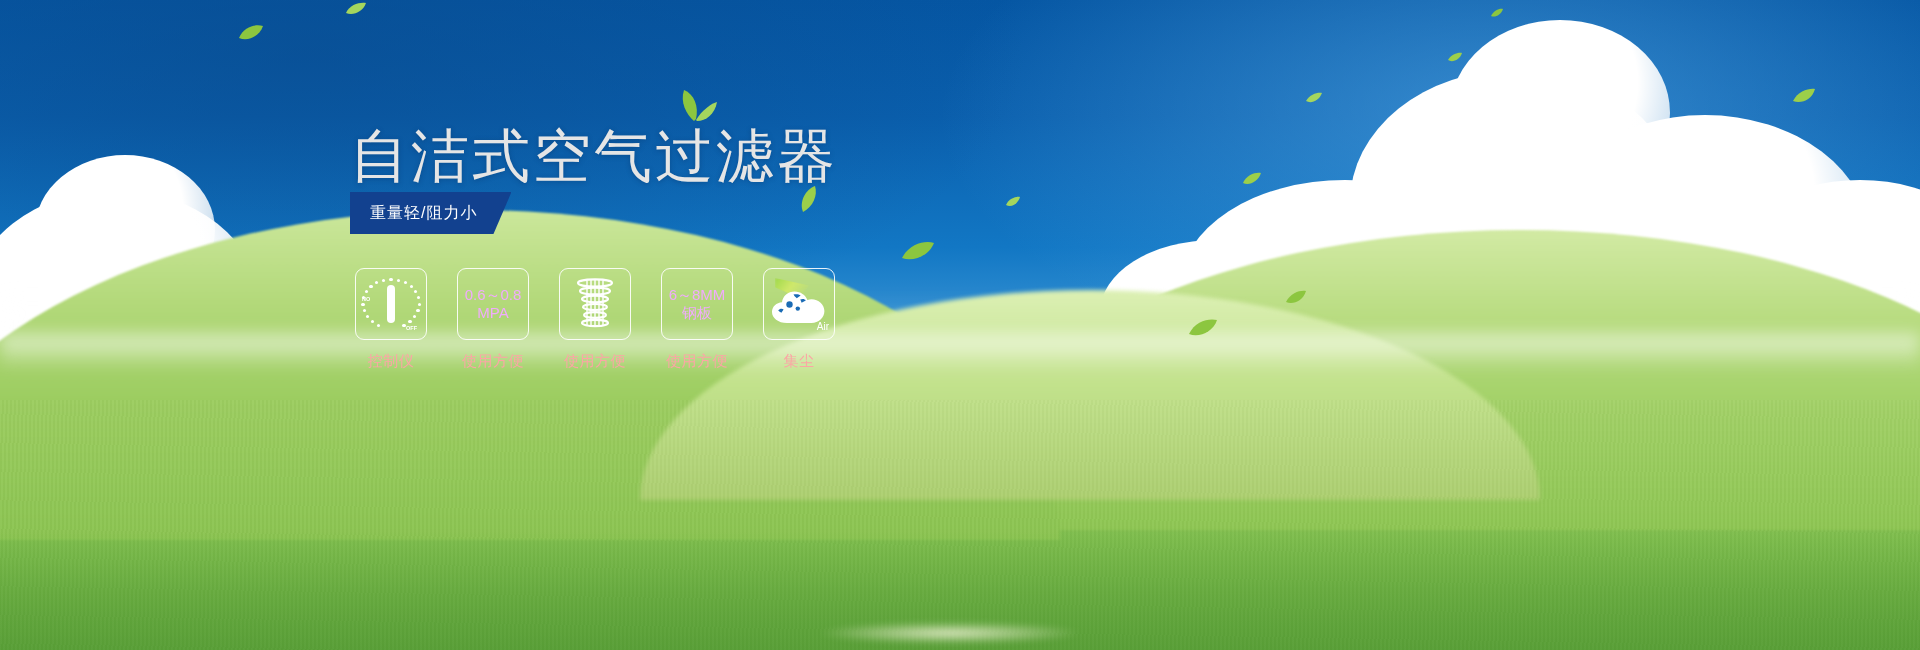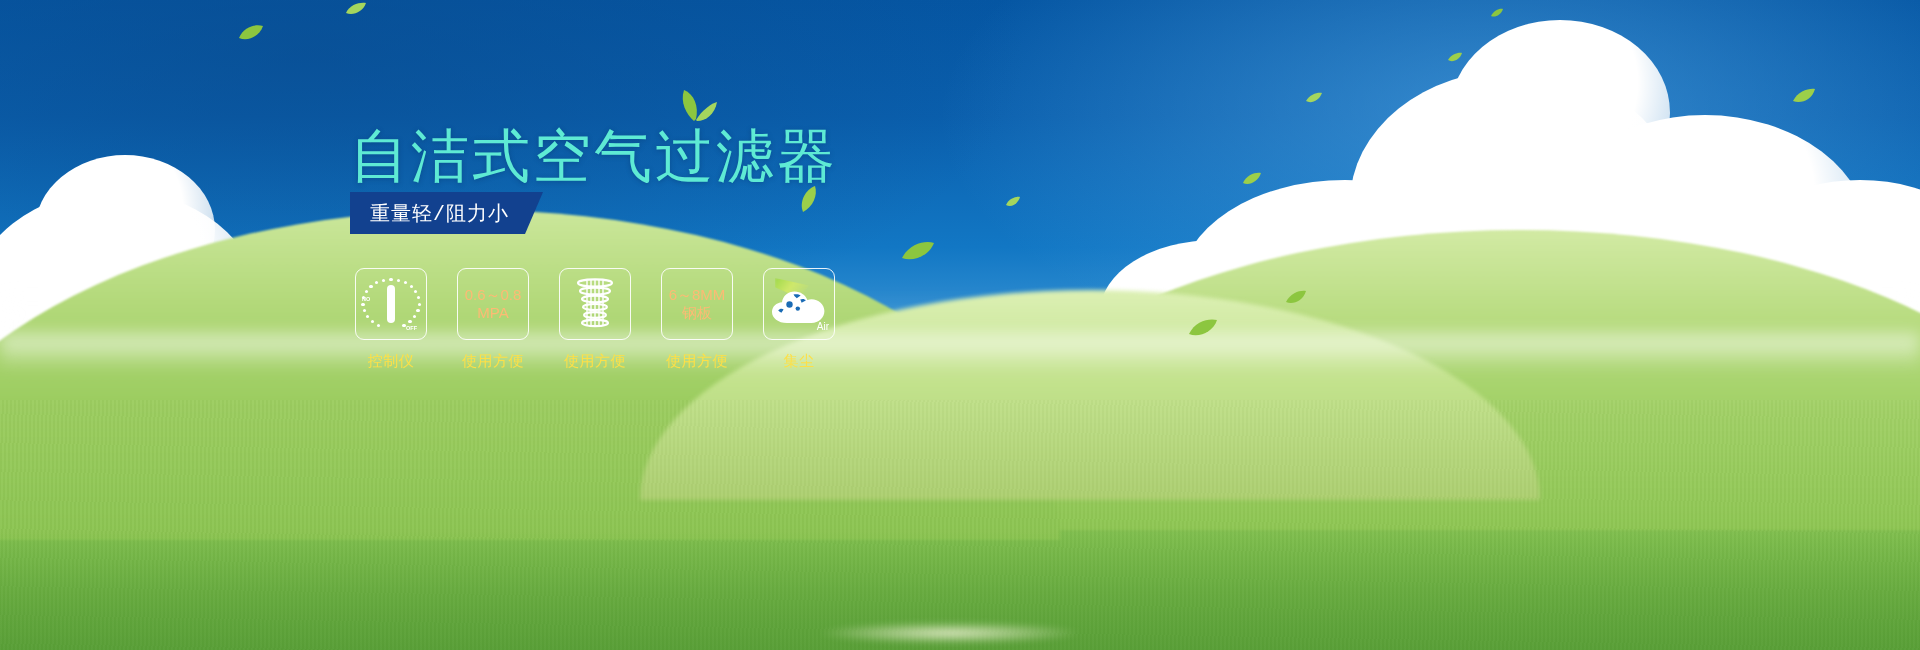--- a/index.html
+++ b/index.html
@@ -91,30 +91,30 @@
   }
 
   
   .leaf { position:absolute; }
 
   
   .content { position:absolute; left:0; top:0; width:1920px; height:650px; }
 
   .title {
     position:absolute; left:350px; top:118px;
-    font-size:58px; letter-spacing:3px; color:#5eead4; font-weight:400;
+    font-size:58px; letter-spacing:3px; color:#e5e5e5; font-weight:400;
     white-space:nowrap;
     text-shadow:0 1px 5px rgba(0,40,90,.35);
   }
   .title-leaf { position:absolute; left:672px; top:88px; }
 
   .badges { position:absolute; left:350px; top:192px; display:flex; height:42px; }
   .badge {
     display:flex; align-items:center; justify-content:center;
-    font-size:20px; letter-spacing:1px; white-space:nowrap;font-family:Liberation Mono, monospace;
+    font-size:16px; letter-spacing:1px; white-space:nowrap;
   }
   .badge-dark {
     background:#12418f; color:#ffffff;
     padding:0 26px 0 20px;
     clip-path:polygon(0 0, 100% 0, calc(100% - 18px) 100%, 0 100%);
     padding-right:34px;
   }
   .badge-light {
     background:#f4f8fb; color:#1a5fae;
     margin-left:-18px;
@@ -122,22 +122,22 @@
     clip-path:polygon(18px 0, 100% 0, 100% 100%, 0 100%);
   }
 
   .features { position:absolute; left:352px; top:268px; display:flex; gap:24px; }
   .feature { width:78px; display:flex; flex-direction:column; align-items:center; }
   .fbox {
     width:72px; height:72px; border:1.6px solid rgba(255,255,255,.9);
     border-radius:9px; display:flex; align-items:center; justify-content:center;
     position:relative; overflow:hidden;
   }
-  .flabel { margin-top:12px; font-size:15px; color:#fde047; white-space:nowrap; letter-spacing:.5px; }
-  .ftext { color:#fdba74; font-size:15px; line-height:1.22; text-align:center; }
+  .flabel { margin-top:12px; font-size:15px; color:#fca5a5; white-space:nowrap; letter-spacing:.5px; }
+  .ftext { color:#f0abfc; font-size:15px; line-height:1.22; text-align:center; }
 
   
   .dial { position:relative; width:56px; height:56px; }
   .dial .dot { position:absolute; width:3.2px; height:3.2px; border-radius:50%; background:#fff; }
   .dial .stem {
     position:absolute; left:50%; top:9px; transform:translateX(-50%);
     width:8px; height:38px; border-radius:4px; background:#fff;
   }
   .dial .no { position:absolute; left:-1px; top:20px; font-size:5.5px; color:#fff; font-weight:bold; }
   .dial .off { position:absolute; right:2px; bottom:1px; font-size:5.5px; color:#fff; font-weight:bold; }

